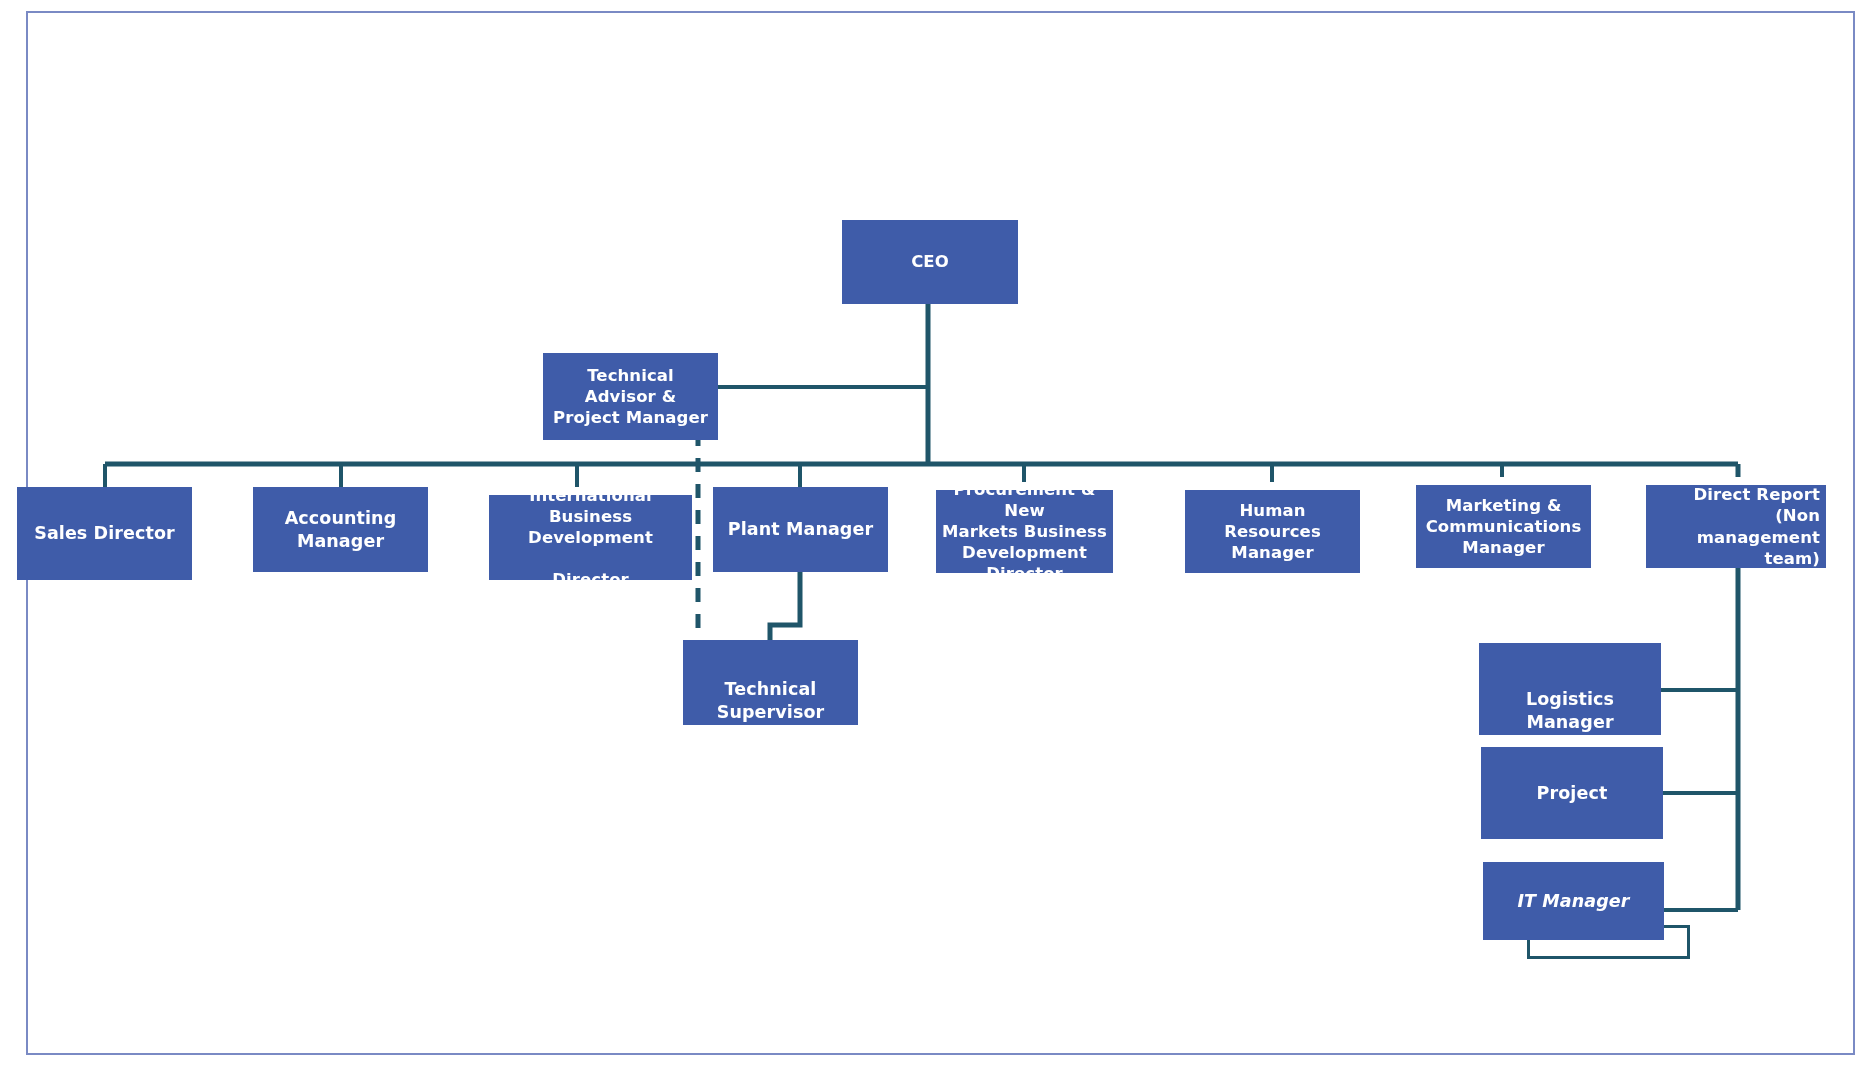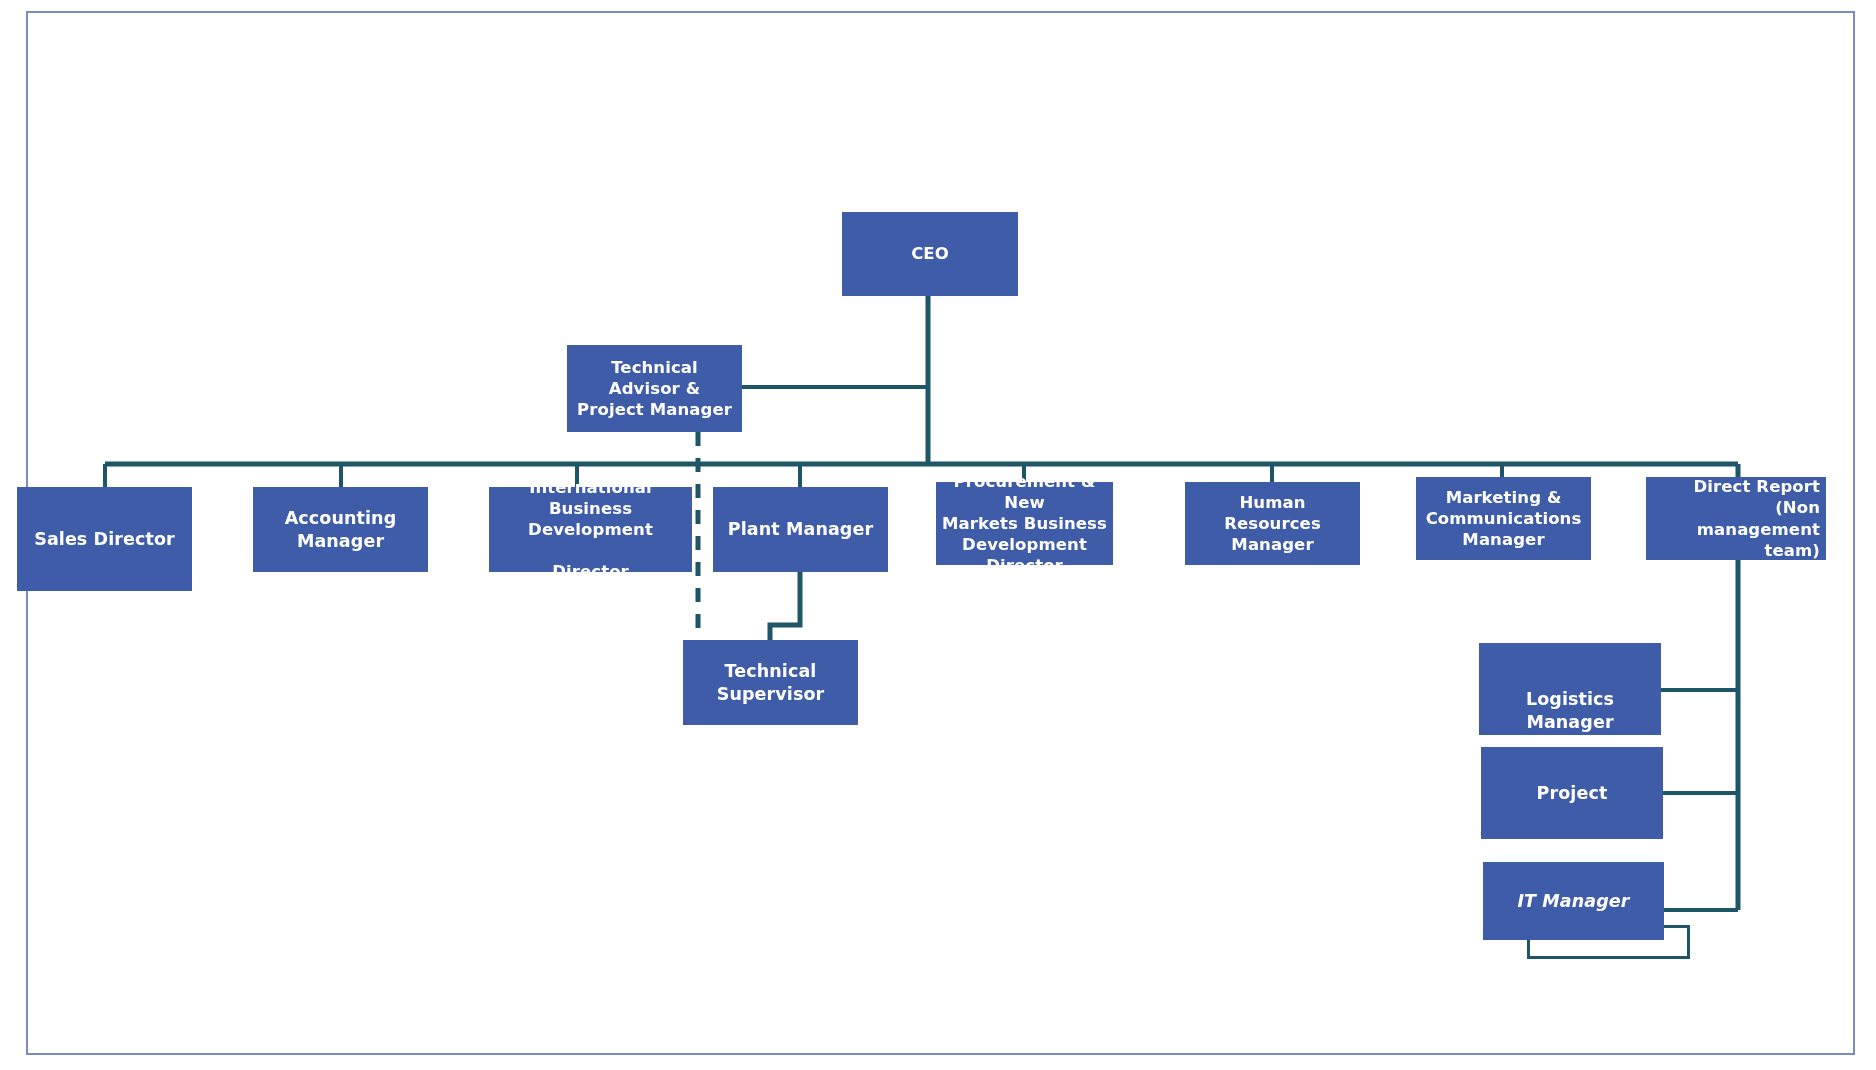--- a/index.html
+++ b/index.html
@@ -54,21 +54,21 @@
   .node .label {
     display: block;
     width: 100%;
     white-space: pre-line;
   }
   .node.empty-node {
     background: transparent;
     border: 3px solid #1f5569;
     z-index: 1;
   }
-  .fs-16 { font-size: 16.5px; }
+  .fs-16 { font-size: 16.5px; margin-top: 8px; }
   .fs-17 { font-size: 17.5px; }
 </style>
 </head>
 <body>
 
 <div id="canvas">
 
   <div id="page-border"></div>
 
   <svg class="connector-layer" viewBox="0 0 1876 1070" width="1876" height="1070" xmlns="http://www.w3.org/2000/svg">
@@ -103,26 +103,26 @@
   </svg>
 
   <div class="node empty-node" style="left:1527px; top:925px; width:163px; height:34px;">
     <span class="label"></span>
   </div>
 
   <div class="node fs-16" style="left:842px; top:212px; width:176px; height:84px;">
     <span class="label">CEO</span>
   </div>
 
-  <div class="node fs-16" style="left:567px; top:345px; width:175px; height:87px;">
+  <div class="node fs-16" style="left:543px; top:345px; width:175px; height:87px;">
     <span class="label">Technical Advisor &amp;
 Project Manager</span>
   </div>
 
-  <div class="node fs-17" style="left:17px; top:487px; width:175px; height:104px;">
+  <div class="node fs-17" style="left:17px; top:487px; width:175px; height:93px;">
     <span class="label">Sales Director</span>
   </div>
 
   <div class="node fs-17" style="left:253px; top:487px; width:175px; height:85px;">
     <span class="label">Accounting Manager</span>
   </div>
 
   <div class="node fs-16" style="left:489px; top:487px; width:203px; height:85px;">
     <span class="label">International Business
 Development
@@ -149,21 +149,21 @@
     <span class="label">Marketing &amp;
 Communications
 Manager</span>
   </div>
 
   <div class="node fs-16" style="left:1646px; top:477px; width:180px; height:83px;text-align:right;">
     <span class="label">Direct Report (Non
 management team)</span>
   </div>
 
-  <div class="node fs-17" style="left:683px; top:640px; width:175px; height:85px;">
+  <div class="node fs-17" style="left:683px; top:640px; width:175px; height:85px;align-items:flex-end;">
     <span class="label">Technical Supervisor</span>
   </div>
 
   <div class="node fs-17" style="left:1479px; top:643px; width:182px; height:92px;align-items:flex-end;">
     <span class="label">Logistics Manager</span>
   </div>
 
   <div class="node fs-17" style="left:1481px; top:747px; width:182px; height:92px;">
     <span class="label">Project</span>
   </div>

